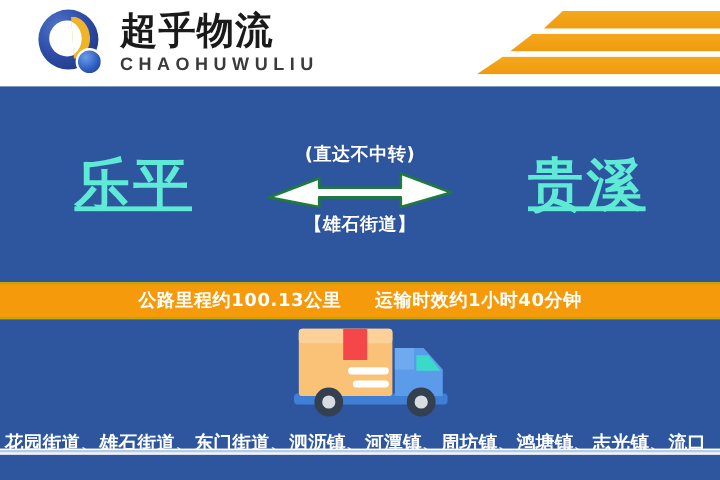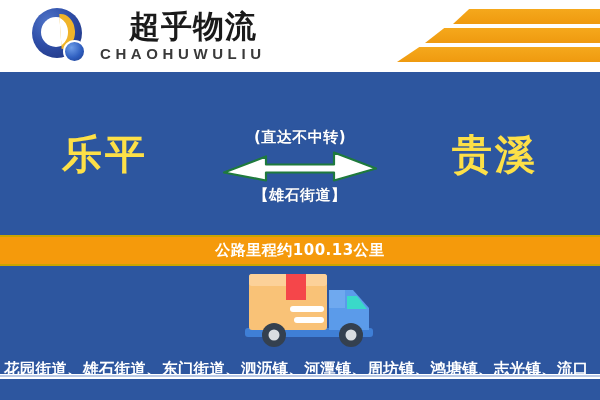--- a/index.html
+++ b/index.html
@@ -81,21 +81,20 @@
     justify-content: center;
   }
   .brand-cn {
     font-family: "DejaVu Sans", sans-serif;
     font-size: 31px;
     font-weight: 700;
     color: #1a1a1a;
     letter-spacing: 1px;
     line-height: 1.05;
     white-space: nowrap;
-    margin-left: 29px;
   }
   .brand-en {
     font-family: "Liberation Sans", sans-serif;
     font-size: 15px;
     font-weight: 700;
     color: #3a3a3a;
     letter-spacing: 4.6px;
     margin-top: 3px;
     white-space: nowrap;
   }
@@ -120,35 +119,36 @@
     position: absolute;
     left: 0; top: 72px;
     width: 600px; height: 163px;
     background: #2d569f;
   }
   .city {
     position: absolute;
     top: 50%;
     transform: translateY(-50%);
     font-family: "DejaVu Sans", sans-serif;
-    font-size: 40px;
-    font-weight: 700;
-    color: #fde047;
+    font-size: 46px;
+    font-weight: 700;
+    color: #5eead4;
     letter-spacing: 3px;
     white-space: nowrap;
+    text-decoration: underline;
   }
   .city-from { left: 62px; }
   .city-to   { right: 62px; text-align: right; }
 
   .mid {
     position: absolute;
     left: 0; right: 0; top: 50%;
     transform: translateY(-50%);
     width: 200px;
-    margin: 12px auto;
+    margin: 4px auto;
     text-align: center;
   }
   .mid-note {
     font-family: "DejaVu Sans", sans-serif;
     font-size: 15px;
     font-weight: 700;
     color: #ffffff;
     letter-spacing: 0.5px;
     white-space: nowrap;
     text-shadow: 0 0 1px rgba(0,0,0,.2);
@@ -274,20 +274,21 @@
 
       <div class="mid-note bottom">【雄石街道】</div>
     </div>
 
     <div class="city city-to">贵溪</div>
   </div>
 
   <div class="band">
     <div class="band-inner">
       <span class="band-text">公路里程约100.13公里</span>
+      <span class="band-text">运输时效约1小时40分钟</span>
     </div>
   </div>
 
   <div class="coverage">
 
     <div class="truck">
       <svg width="140" height="92" viewBox="0 0 140 92" xmlns="http://www.w3.org/2000/svg" aria-hidden="true">
 
         <rect x="4" y="62" width="128" height="9" rx="3" fill="#3f7fd6"></rect>
 

